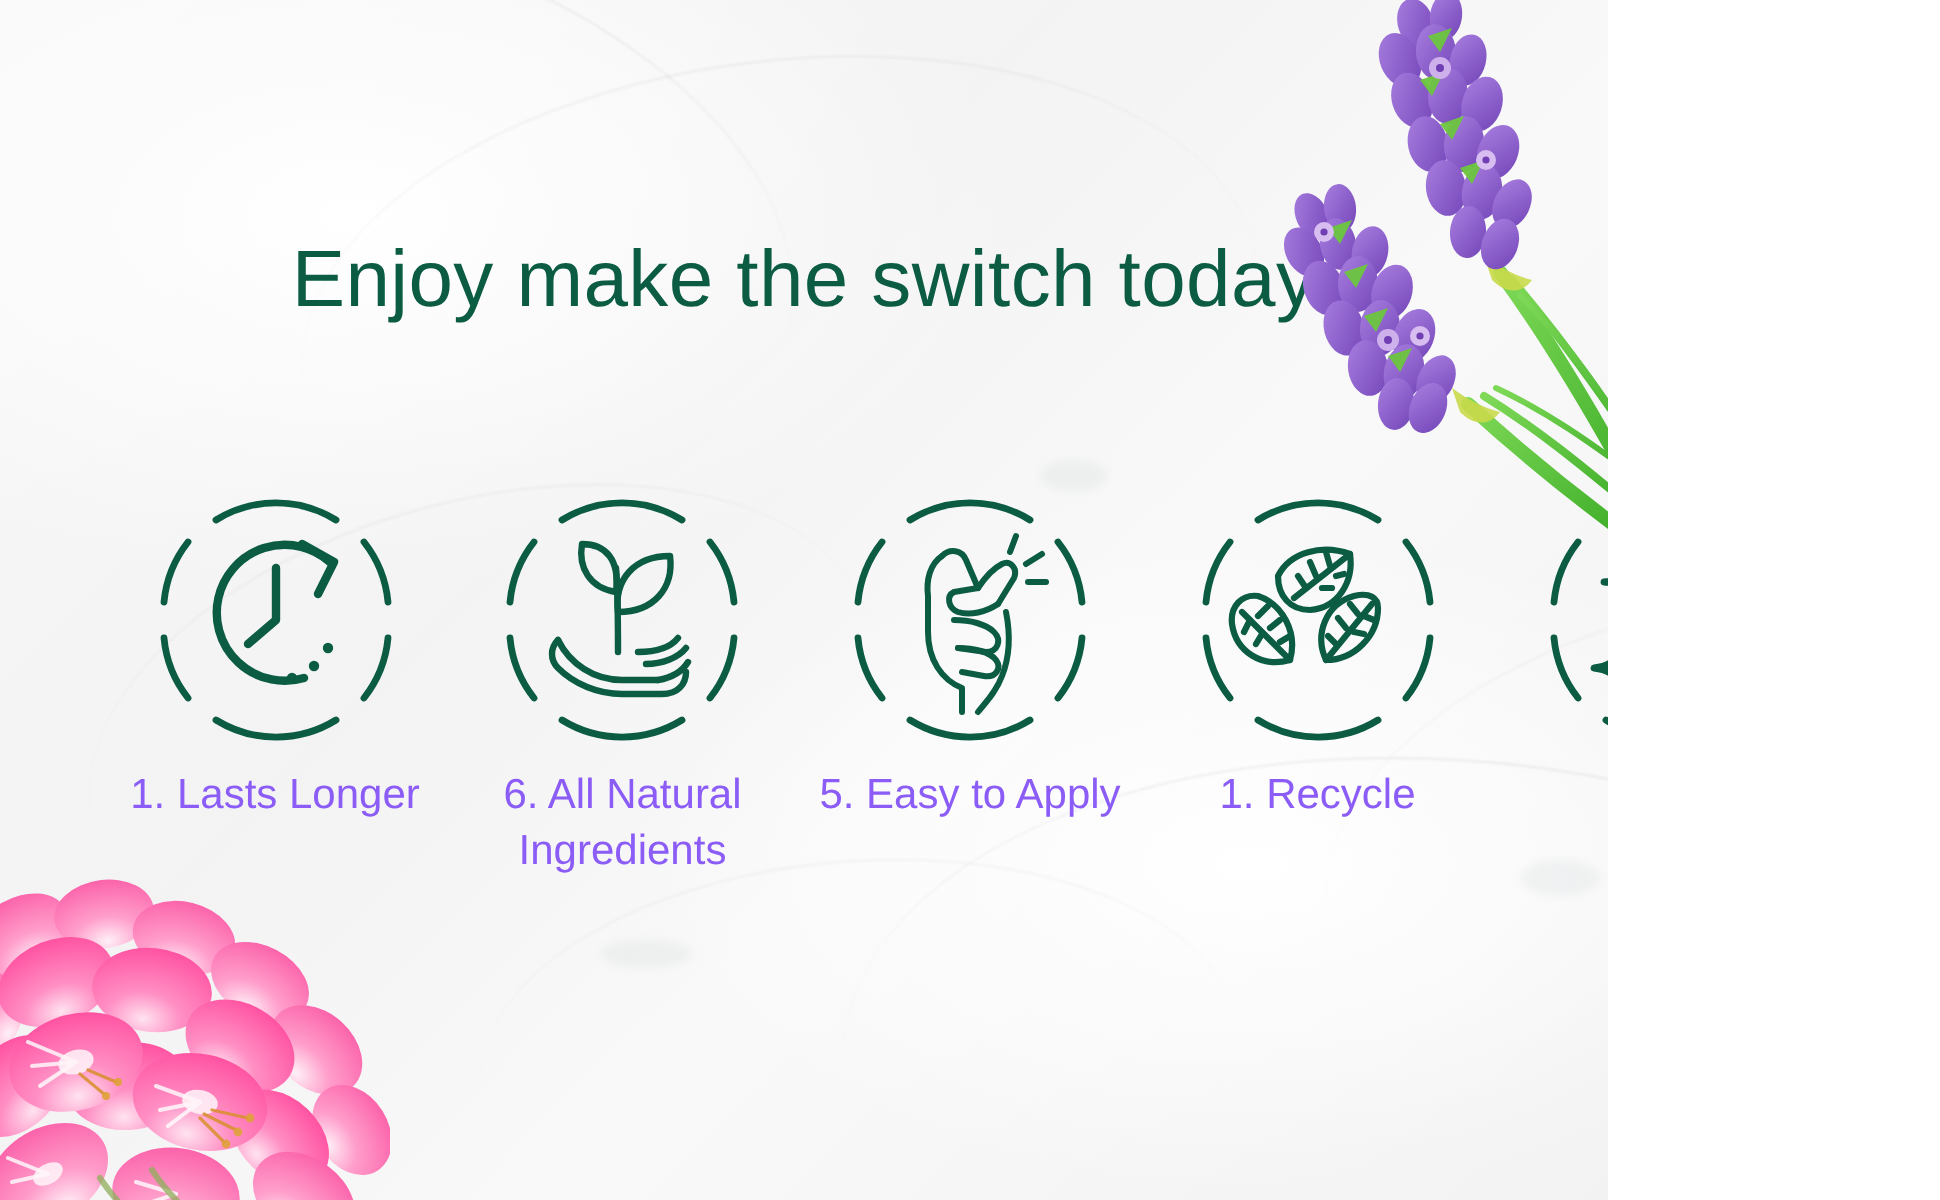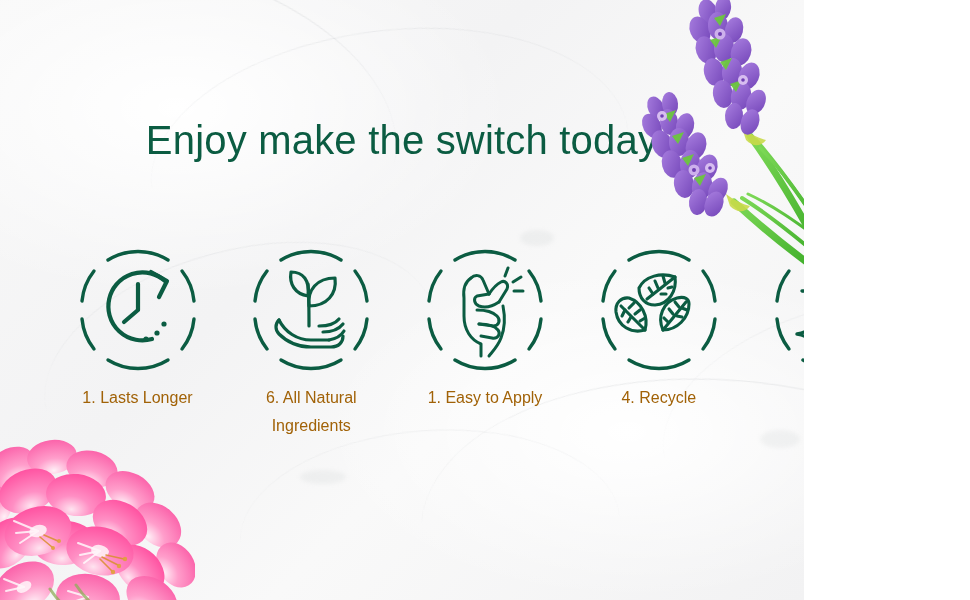--- a/index.html
+++ b/index.html
@@ -80,23 +80,23 @@
   .badge {
     width: 132px;
     height: 132px;
     position: relative;
     display: block;
   }
   .badge svg { display: block; width: 132px; height: 132px; }
   .feature-label {
     margin-top: 8px;
     text-align: center;
-    font-size: 16px;
+    font-size: 21px;
     line-height: 28px;
-    color: #a16207;
+    color: #8b5cf6;
     max-width: 170px;
   }
 
   
   .lavender {
     position: absolute;
     right: -8px;
     top: -12px;
     width: 190px;
     height: 280px;
@@ -218,21 +218,21 @@
 
             <path d="M84 62 C86 72 86 84 82 94 C79 102 74 107 70 112"></path>
           </g>
           <g stroke-width="3" fill="none">
             <path d="M86 32 L89 24"></path>
             <path d="M94 38 L102 33"></path>
             <path d="M95 47 L104 47"></path>
           </g>
         </svg>
       </div>
-      <div class="feature-label">1. Easy to Apply</div>
+      <div class="feature-label">5. Easy to Apply</div>
     </div>
 
     <div class="feature">
       <div class="badge">
         <svg viewBox="0 0 132 132" fill="none" stroke="#0b5c42" stroke-linecap="round" stroke-linejoin="round">
           <g stroke-width="3.4" fill="none">
             <path d="M36 16 A57 57 0 0 1 96 16"></path>
             <path d="M110 27 A57 57 0 0 1 122 57"></path>
             <path d="M122 75 A57 57 0 0 1 110 105"></path>
             <path d="M96 116 A57 57 0 0 1 36 116"></path>
@@ -260,21 +260,21 @@
             <path d="M96 60 C96 74 84 86 70 86 C64 73 70 58 84 54 C92 52 96 55 96 60 Z"></path>
             <path d="M70 86 L93 58"></path>
             <path d="M80 70 L76 65"></path>
               <path d="M86 63 L82 58"></path>
               <path d="M75 78 L71 74"></path>
             <path d="M84 72 L89 73"></path>
               <path d="M89 64 L94 66"></path>
           </g>
         </svg>
       </div>
-      <div class="feature-label">4. Recycle</div>
+      <div class="feature-label">1. Recycle</div>
     </div>
 
     <div class="feature">
       <div class="badge">
         <svg viewBox="0 0 132 132" fill="none" stroke="#0b5c42" stroke-linecap="round" stroke-linejoin="round">
           <g stroke-width="3.4" fill="none">
             <path d="M36 16 A57 57 0 0 1 96 16"></path>
             <path d="M110 27 A57 57 0 0 1 122 57"></path>
             <path d="M122 75 A57 57 0 0 1 110 105"></path>
             <path d="M96 116 A57 57 0 0 1 36 116"></path>

